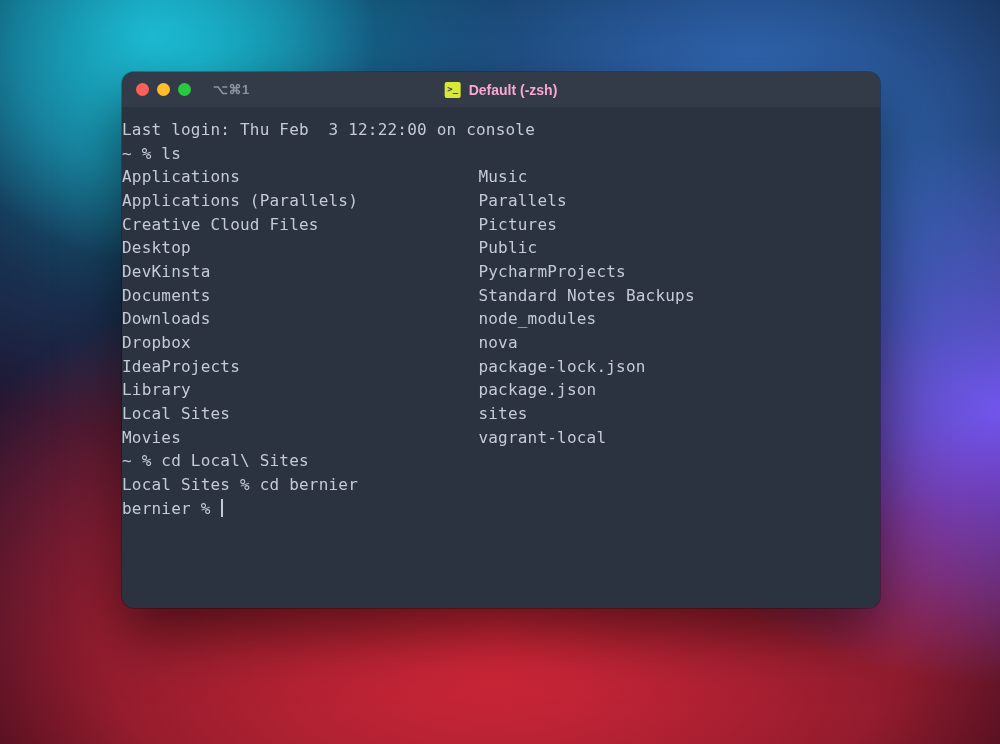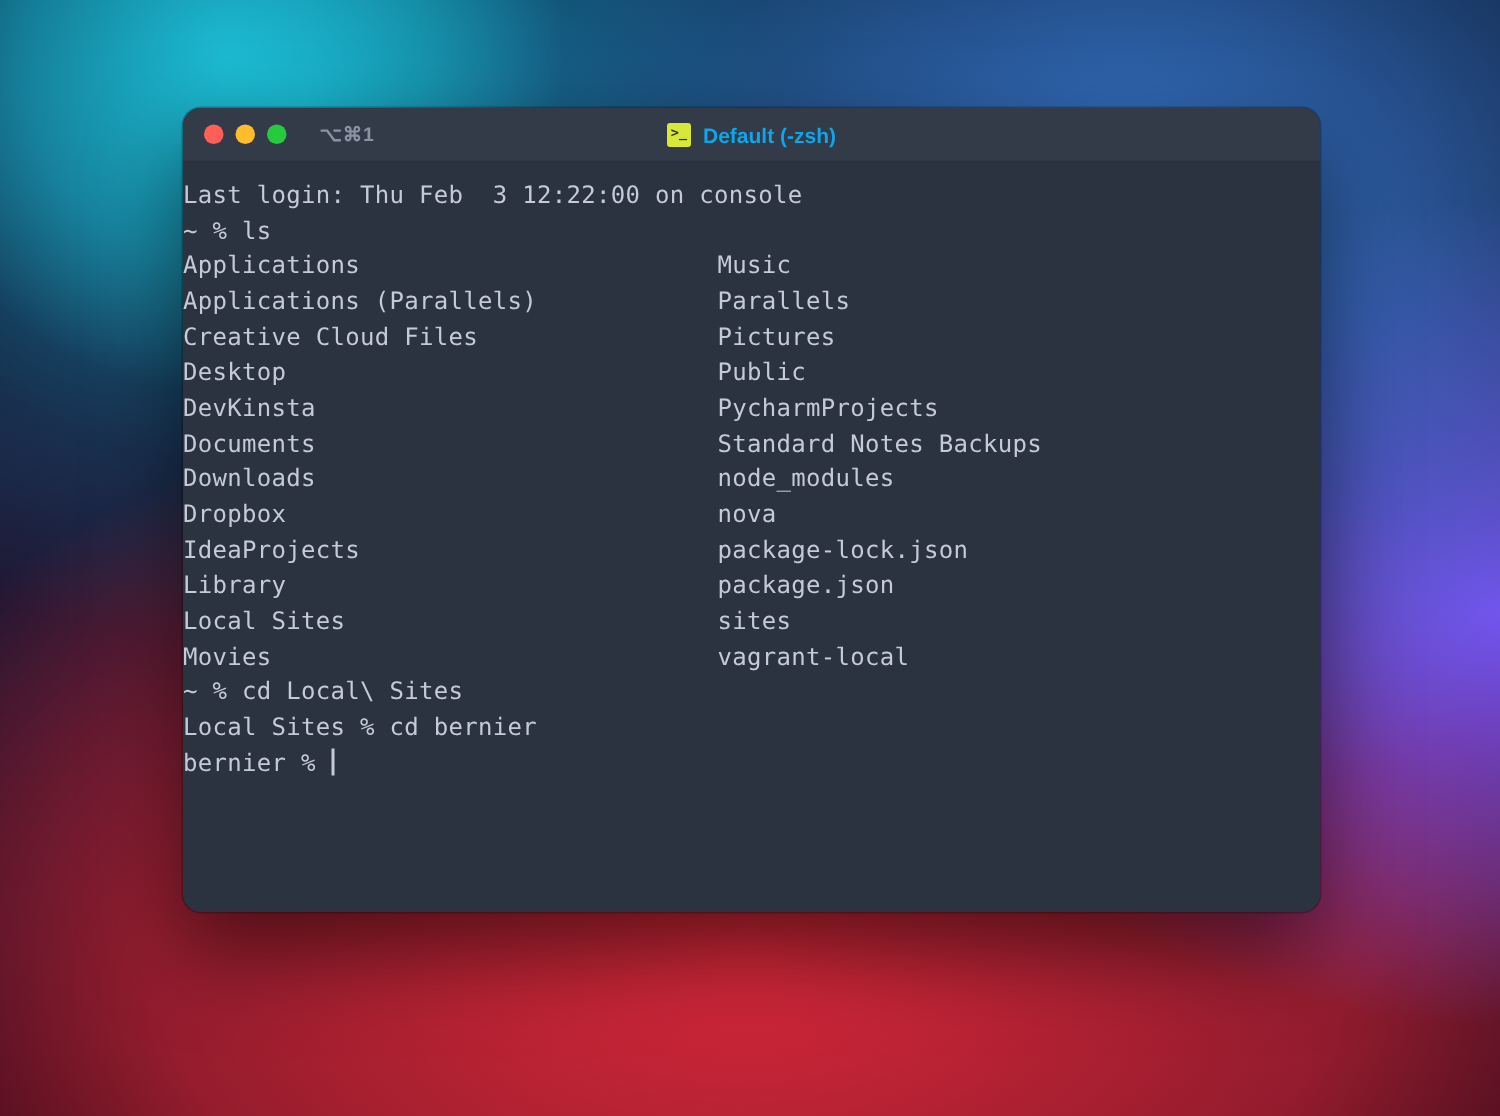--- a/index.html
+++ b/index.html
@@ -77,21 +77,21 @@
       font-weight: 600;
       letter-spacing: 0.5px;
     }
     .title-center {
       position: absolute;
       left: 50%;
       transform: translateX(-50%);
       display: flex;
       align-items: center;
       gap: 8px;
-      color: #0ea5e9;
+      color: #f9a8d4;
       font-size: 14px;
       font-weight: 600;
     }
     .title-icon {
       width: 16px;
       height: 16px;
       background: #d7e838;
       border-radius: 2px;
       display: flex;
       align-items: center;

